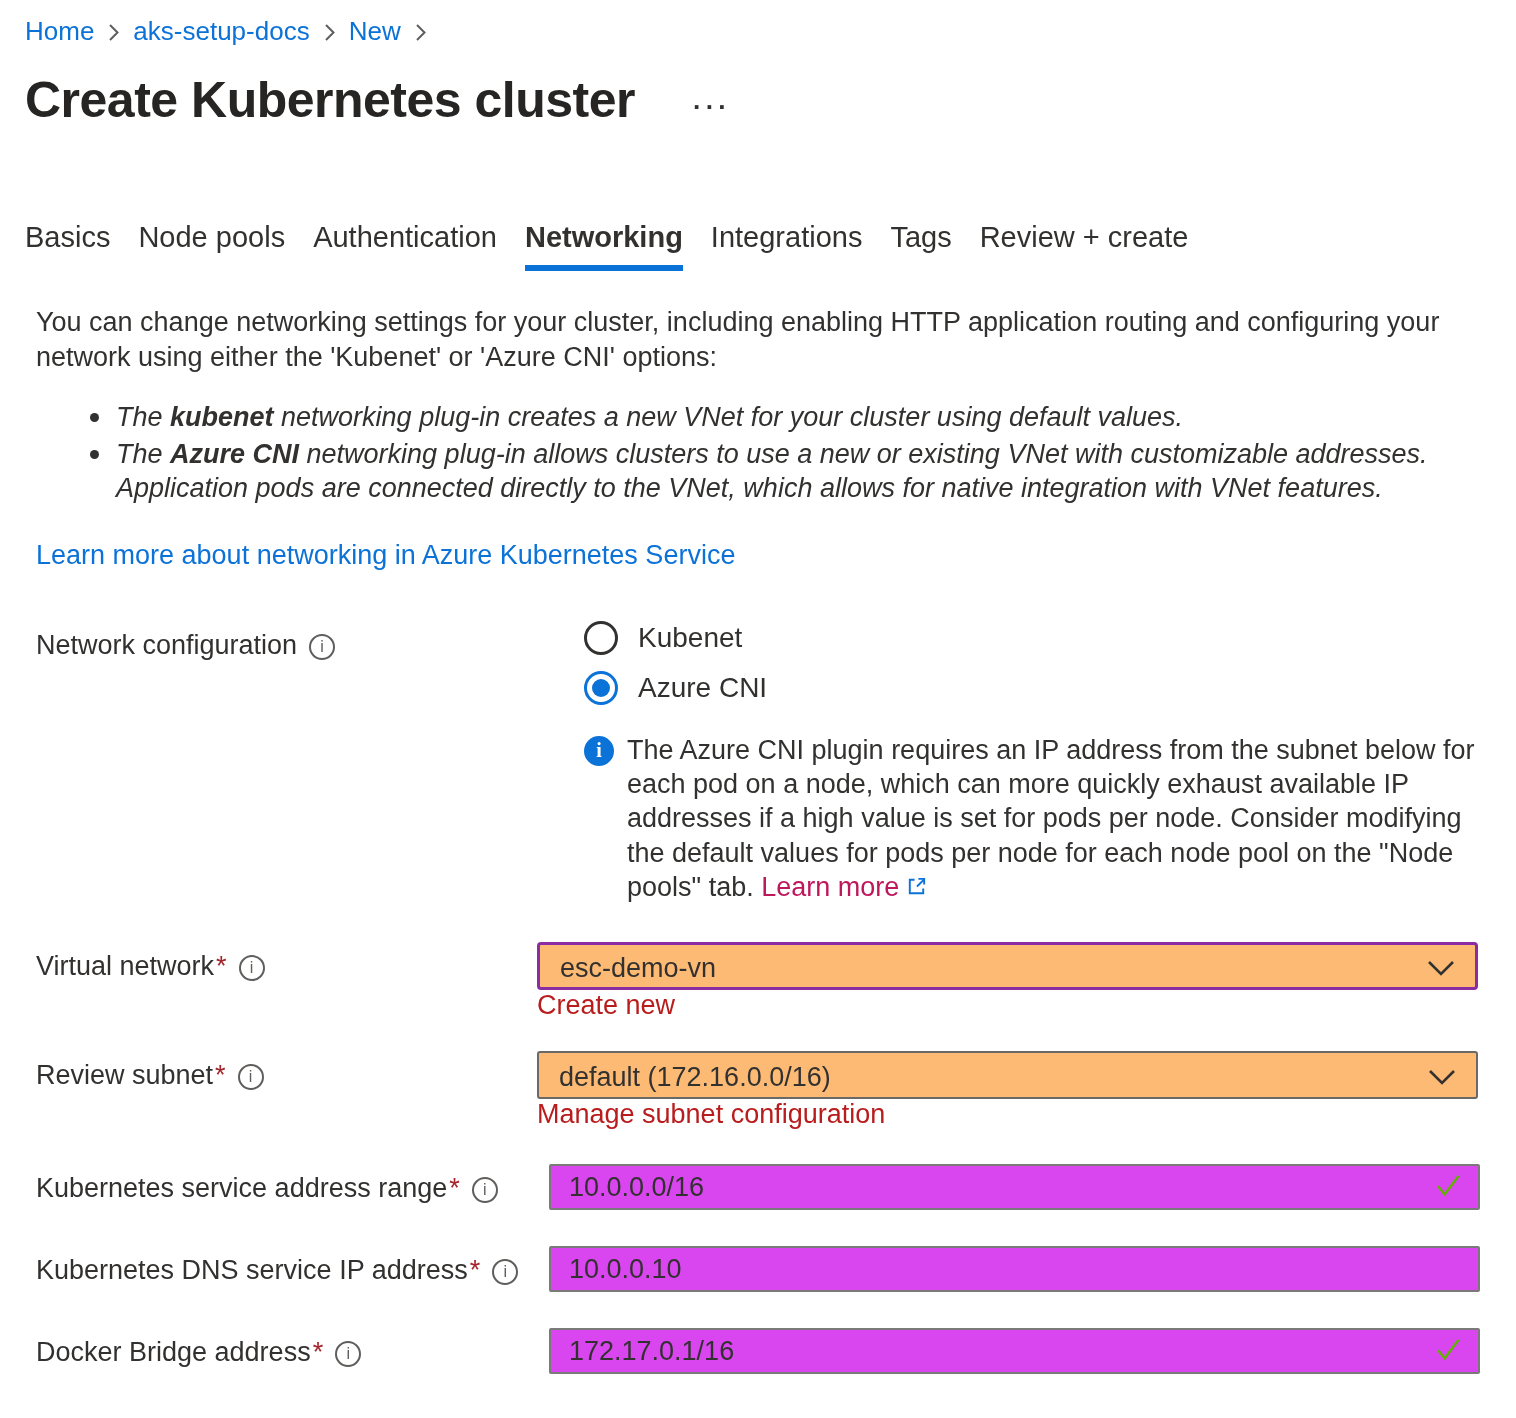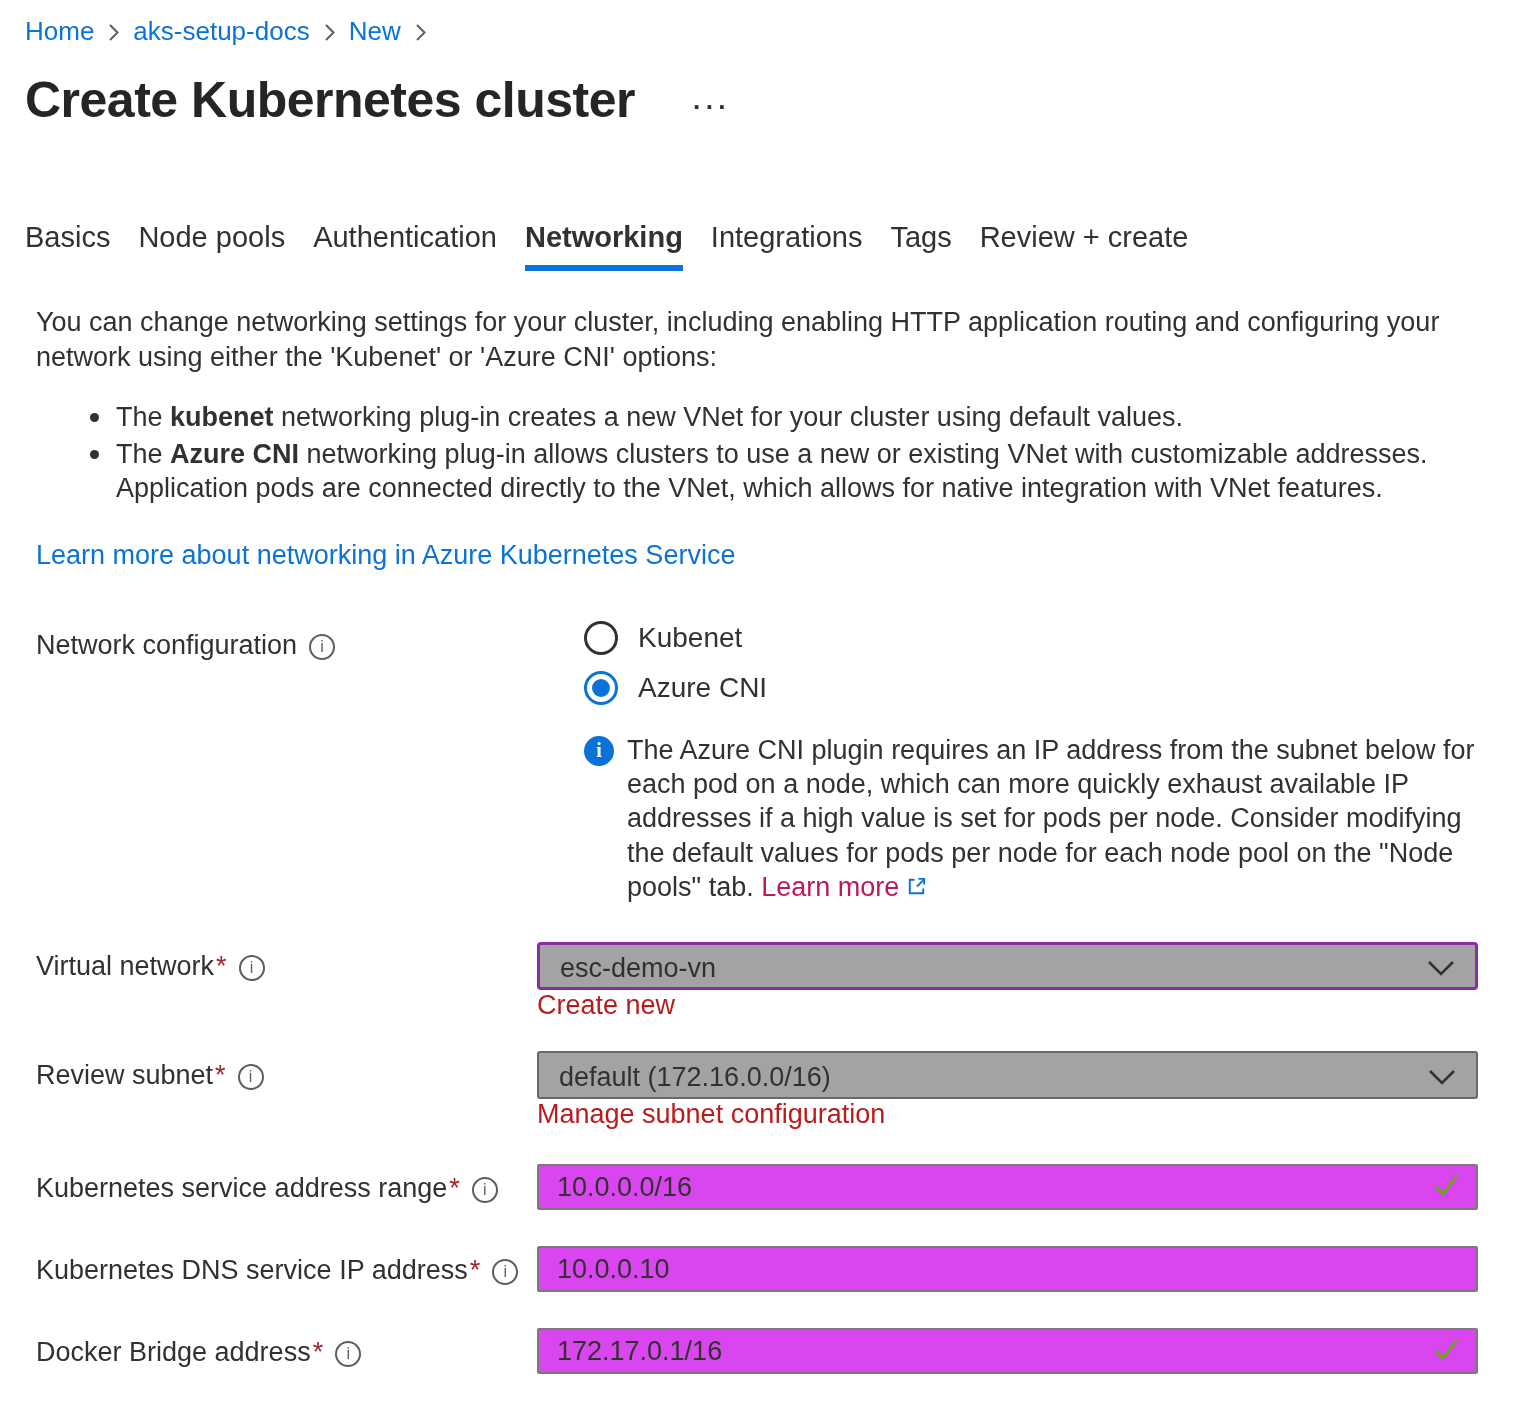--- a/index.html
+++ b/index.html
@@ -27,21 +27,21 @@
   
   .tabs { display: flex; gap: 28px; margin-top: 92px; font-size: 29px; }
   .tab { position: relative; padding-bottom: 17px; color: #323130; cursor: pointer; }
   .tab.active { font-weight: 700; }
   .tab.active::after { content: ""; position: absolute; left: 0; right: 0; bottom: 0;
                        height: 6px; background: #0b72d7; }
 
   
   .intro-p { margin-top: 34px; margin-left: 11px; font-size: 27px; line-height: 1.28; max-width: 1410px; }
   .intro-bullets { margin-top: 26px; margin-left: 65px; list-style: none; max-width: 1340px; }
-  .intro-bullets li { position: relative; padding-left: 26px; font-size: 27px; line-height: 1.28; margin-bottom: 2px; }
+  .intro-bullets li { position: relative; padding-left: 26px; font-size: 27px; line-height: 1.28; margin-bottom: 2px; font-style: italic; }
   .intro-bullets li::before { content: ""; position: absolute; left: 0; top: 13px;
                               width: 9px; height: 9px; border-radius: 50%; background: #323130; }
   .learn-link { display: inline-block; margin-top: 32px; margin-left: 11px; font-size: 27px;
                 color: #0b72d7; text-decoration: none; cursor: pointer; }
 
   
   .form-area { margin-top: 50px; padding-left: 11px; }
   .form-row { display: flex; margin-bottom: 42px; }
   .label-col { width: 501px; flex-shrink: 0; display: flex; align-items: flex-start; gap: 12px;
                font-size: 27px; padding-top: 9px; }
@@ -67,34 +67,34 @@
                 font-size: 20px; font-weight: 700; flex-shrink: 0; margin-top: 3px;
                 font-family: "Liberation Serif", serif; }
   .info-text { font-size: 27px; line-height: 1.27; max-width: 908px; }
   .info-text a { color: #be185d; text-decoration: none; cursor: pointer; white-space: nowrap; }
   .ext-icon { display: inline-block; vertical-align: -2px; margin-left: 6px; }
 
   
   .select-box, .text-input-wrap { position: relative; }
   .select-box { height: 48px; border: 2px solid #6b6967; border-radius: 3px; display: flex;
                 align-items: center; padding: 4px 56px 0 20px; font-size: 27px; cursor: pointer;
-                background: #a3a3a3; }
+                background: #fdba74; }
   .select-box.focus-purple { border: 3px solid #8a2da2; border-radius: 4px; }
   .select-chevron { position: absolute; right: 20px; top: 50%; transform: translateY(-42%); }
   .field-link { display: inline-block; margin-top: 0; font-size: 27px; color: #b91c1c;
                 text-decoration: none; cursor: pointer; }
   .text-input { width: 100%; height: 46px; border: 2px solid #7c7a78; border-radius: 2px;
                 font-size: 27px; padding: 0 56px 0 18px; color: #323130;
                 font-family: "Liberation Sans", "DejaVu Sans", sans-serif; background: #d946ef; }
   .valid-check { position: absolute; right: 16px; top: 50%; transform: translateY(-50%); }
 
   .row-vnet { margin-bottom: 30px; }
   .row-subnet { margin-bottom: 34px; }
   .row-net-config { margin-bottom: 36px; gap: 47px; }
-  .row-field { margin-bottom: 36px; }
+  .row-field { margin-bottom: 36px; gap: 12px; }
 </style>
 </head>
 <body>
 
 <div class="page">
 
   
   <nav class="breadcrumb">
     <a>Home</a>
     <span class="crumb-sep">

